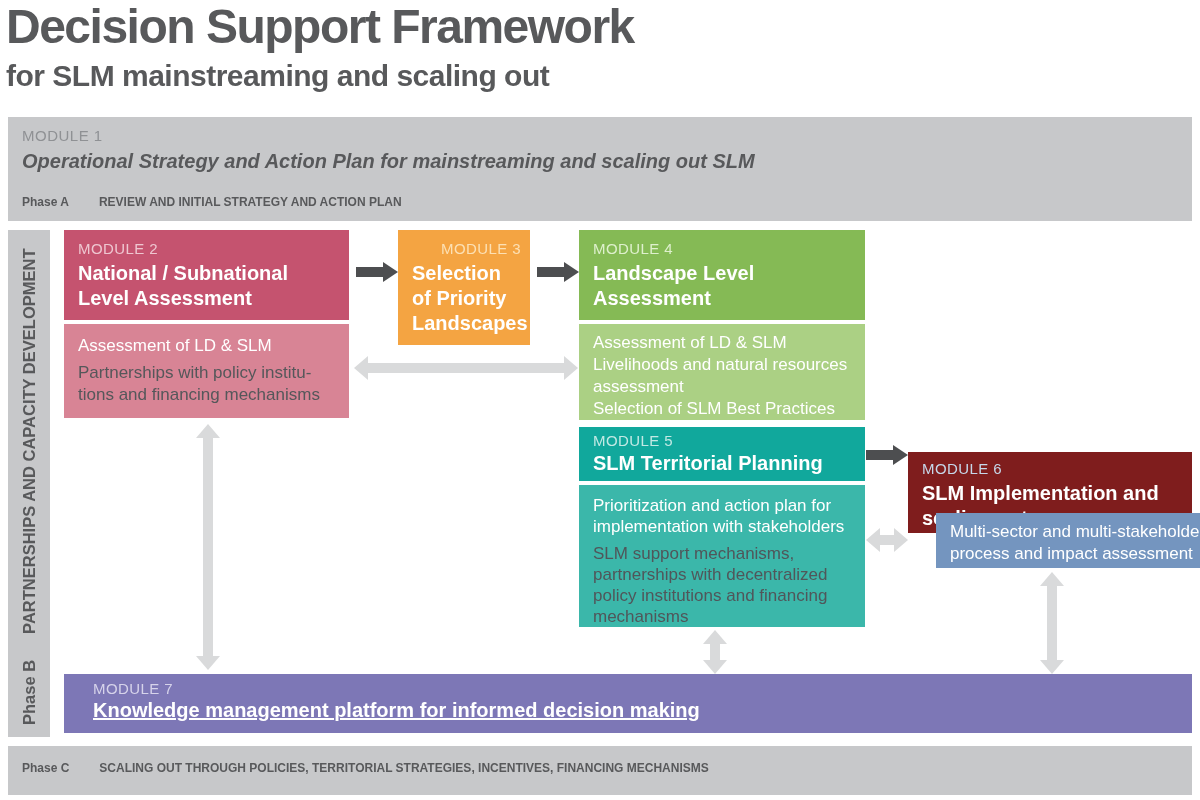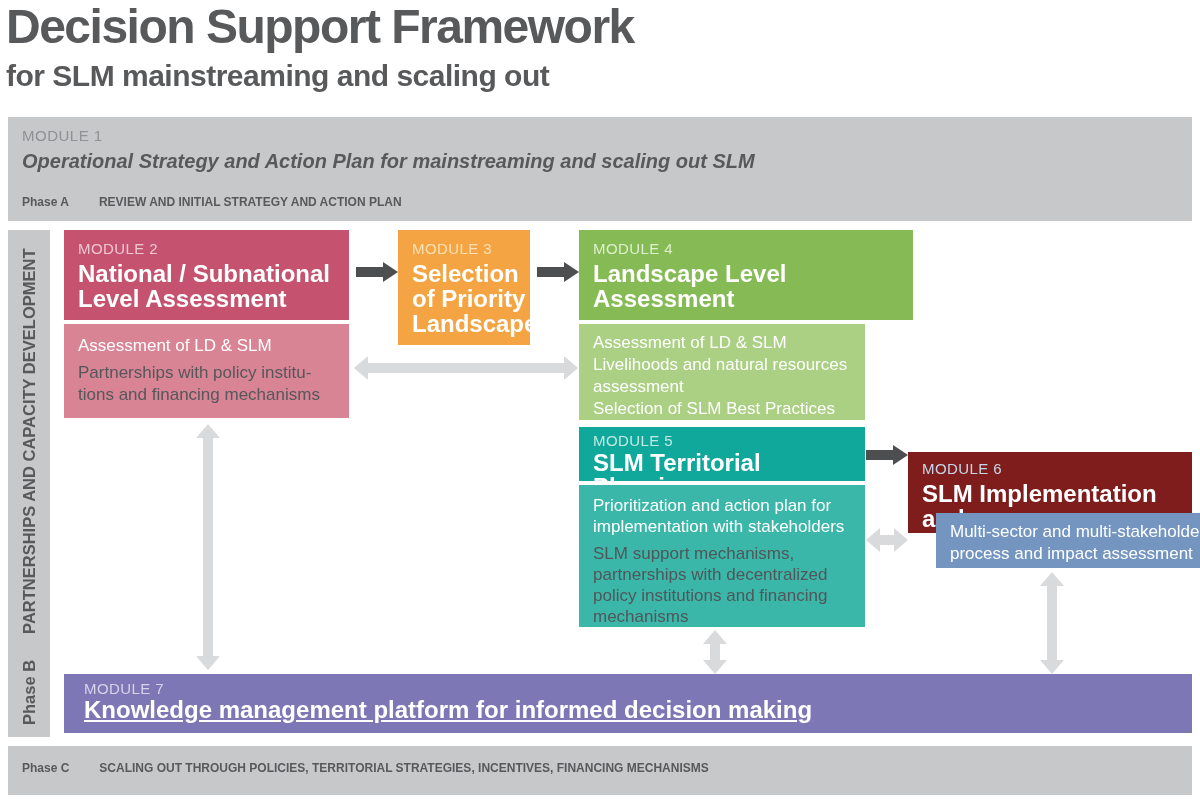--- a/index.html
+++ b/index.html
@@ -24,51 +24,51 @@
   
   .sidebar{left:8px;top:230px;width:42px;height:507px;background:#c7c8ca;}
   .sidebar-text{left:8px;top:230px;width:507px;height:42px;line-height:42px;transform-origin:0 0;
     transform:rotate(-90deg) translateX(-507px);padding-left:12px;box-sizing:border-box;
     font-size:16.5px;font-weight:bold;color:#58595b;white-space:nowrap;}
   .sidebar-text .ptext{margin-left:26px;}
 
   
   .box{box-sizing:border-box;}
   .mlabel{font-size:15px;line-height:17px;letter-spacing:0.4px;}
-  .mtitle{font-size:24px;font-weight:bold;color:#ffffff;line-height:25px;margin-top:4px;}
+  .mtitle{font-size:20px;font-weight:bold;color:#ffffff;line-height:25px;margin-top:4px;}
   .subtxt{font-size:17px;line-height:22px;}
 
   .m2h{left:64px;top:230px;width:285px;height:90px;background:#c5536f;padding:10px 0 0 14px;}
   .m2h .mlabel{color:#eec6d0;}
   .m2s{left:64px;top:324px;width:285px;height:94px;background:#d88495;padding:11px 0 0 14px;}
   .m2s .p1{color:#ffffff;}
   .m2s .p2{color:#55575a;margin-top:5px;}
 
   .m3{left:398px;top:230px;width:132px;height:115px;background:#f4a442;padding:10px 0 0 14px;}
-  .m3 .mlabel{color:#fce0b4;}
-
-  .m4h{left:579px;top:230px;width:334px;height:90px;background:#85ba55;padding:10px 0 0 14px;}
+  .m3 .mlabel{color:#fce0b4;margin-left:29px;}
+
+  .m4h{left:579px;top:230px;width:286px;height:90px;background:#85ba55;padding:10px 0 0 14px;}
   .m4h .mlabel{color:#def0cd;}
   .m4s{left:579px;top:324px;width:286px;height:96px;background:#abd084;padding:8px 0 0 14px;}
   .m4s .p1{color:#ffffff;}
 
   .m5h{left:579px;top:427px;width:286px;height:54px;background:#11a89c;padding:5px 8px 0 14px;}
   .m5h .mlabel{color:#c2e9e4;}
   .m5h .mtitle{margin-top:2px;line-height:24px;}
   .m5s{left:579px;top:485px;width:286px;height:142px;background:#3bb7aa;padding:10px 0 0 14px;}
   .m5s .subtxt{line-height:21px;}
   .m5s .p1{color:#ffffff;}
   .m5s .p2{color:#50565a;margin-top:6px;}
 
   .m6h{left:908px;top:452px;width:284px;height:81px;background:#7f1d1d;padding:8px 0 0 14px;}
   .m6h .mlabel{color:#c6d7e9;}
   .m6s{left:936px;top:513px;width:284px;height:55px;background:#7495bf;padding:8px 0 0 14px;}
   .m6s .p1{color:#ffffff;}
 
-  .m7{left:64px;top:674px;width:1128px;height:59px;background:#7d77b6;padding:6px 0 0 20px;}
+  .m7{left:64px;top:674px;width:1128px;height:59px;background:#7d77b6;padding:6px 0 0 29px;}
   .m7 .mlabel{color:#d6d3ea;}
   .m7 .mtitle{margin-top:1px;line-height:24px;text-decoration:underline;}
 
   
   .darrow{width:42px;height:20px;}
   .darrow .sh{position:absolute;left:0;top:5px;width:27px;height:10px;background:#4d4e50;}
   .darrow .hd{position:absolute;left:27px;top:0;width:0;height:0;
     border-left:15px solid #4d4e50;border-top:10px solid transparent;border-bottom:10px solid transparent;}
 
   

